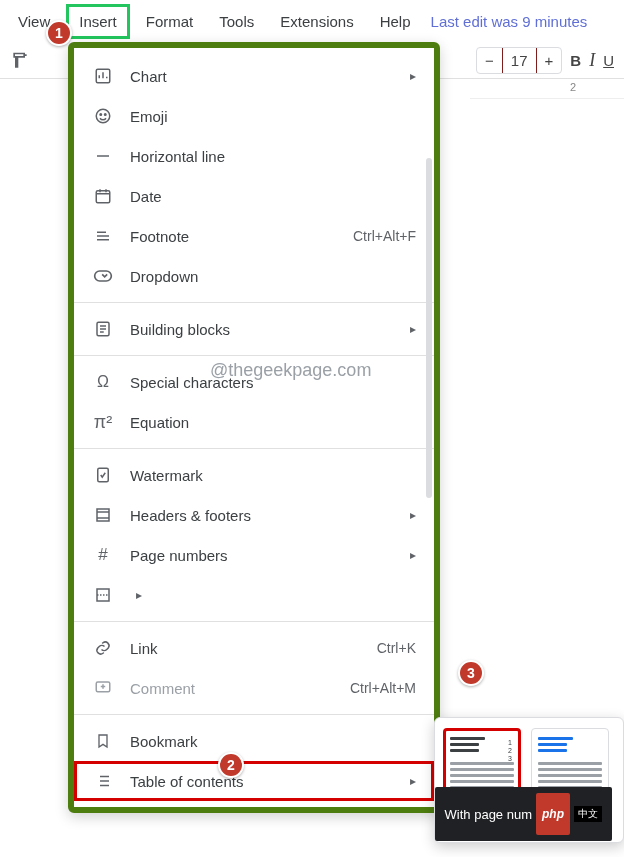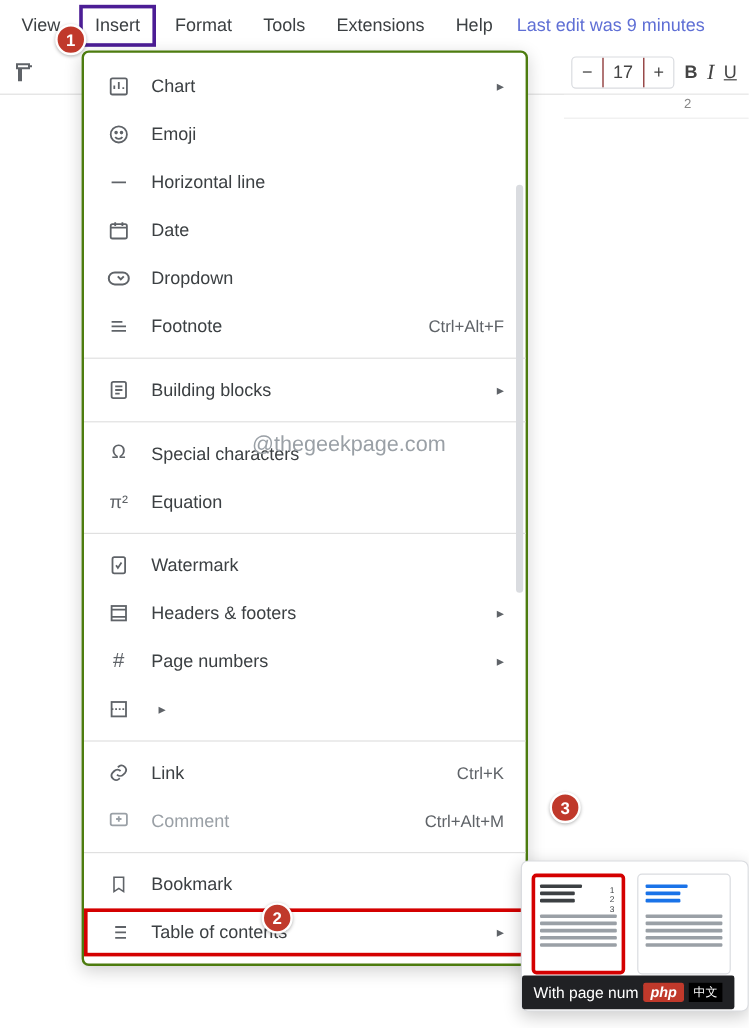--- a/index.html
+++ b/index.html
@@ -19,21 +19,21 @@
     align-items: center;
     padding: 4px 8px 2px;
     gap: 6px;
     font-size: 15px;
     color: #3c4043;
   }
   .menubar .menu-item {
     padding: 6px 10px;
   }
   .menubar .menu-item.active {
-    border: 3px solid #4c1d95;
+    border: 3px solid #22c55e;
   }
   .lastedit {
     color: #5f6fd5;
     font-size: 15px;
     margin-left: 4px;
     white-space: nowrap;
   }
   .toolbar-row {
     display: flex;
     align-items: center;
@@ -76,21 +76,21 @@
   }
   .tick.t2 { left: 100px; }
 
   
   .dropdown {
     position: absolute;
     top: 42px;
     left: 68px;
     width: 372px;
     background: #fff;
-    border: 2px solid #4d7c0f;
+    border: 6px solid #4d7c0f;
     border-radius: 6px;
     box-shadow: 0 4px 14px rgba(0,0,0,0.18);
     padding: 8px 0 6px;
   }
   .dd-row {
     display: flex;
     align-items: center;
     padding: 9px 18px;
     font-size: 15px;
     color: #3c4043;
@@ -181,21 +181,21 @@
     display:flex;
     align-items:center;
     gap:4px;
   }
   .php-tag {
     background:#c0392b;
     color:#fff;
     font-style:italic;
     font-weight:bold;
     font-size:12px;
-    padding:1px 6px;
+    padding:14px 6px;
     border-radius:2px;
   }
   .cn {
     background:#000;
     color:#fff;
     font-size:10px;
     padding:1px 4px;
   }
 
   
@@ -304,40 +304,40 @@
           <line x1="3" y1="9" x2="21" y2="9"></line>
           <line x1="8" y1="3" x2="8" y2="7"></line>
           <line x1="16" y1="3" x2="16" y2="7"></line>
         </svg>
     </span>
     <span class="lbl">Date</span>
   </div>
 
   <div class="dd-row">
     <span class="ic">
-      <svg width="20" height="14" viewBox="0 0 24 16" fill="none" stroke="#5f6368" stroke-width="2">
-          <rect x="2" y="2" width="20" height="12" rx="6"></rect>
-          <path d="M14 6l3 3 3-3" transform="translate(-3 0)"></path>
-        </svg>
-    </span>
-    <span class="lbl">Dropdown</span>
-  </div>
-
-  <div class="dd-row">
-    <span class="ic">
       <svg width="18" height="18" viewBox="0 0 24 24" stroke="#5f6368" stroke-width="2">
           <line x1="4" y1="7" x2="16" y2="7"></line>
           <line x1="4" y1="12" x2="20" y2="12"></line>
           <line x1="4" y1="17" x2="20" y2="17"></line>
         </svg>
     </span>
     <span class="lbl">Footnote</span>
     <span class="short">Ctrl+Alt+F</span>
   </div>
 
+  <div class="dd-row">
+    <span class="ic">
+      <svg width="20" height="14" viewBox="0 0 24 16" fill="none" stroke="#5f6368" stroke-width="2">
+          <rect x="2" y="2" width="20" height="12" rx="6"></rect>
+          <path d="M14 6l3 3 3-3" transform="translate(-3 0)"></path>
+        </svg>
+    </span>
+    <span class="lbl">Dropdown</span>
+  </div>
+
   <div class="dd-divider"></div>
 
   <div class="dd-row">
     <span class="ic">
       <svg width="18" height="18" viewBox="0 0 24 24" fill="none" stroke="#5f6368" stroke-width="2">
           <rect x="4" y="3" width="16" height="18" rx="2"></rect>
           <line x1="8" y1="8" x2="16" y2="8"></line>
           <line x1="8" y1="12" x2="16" y2="12"></line>
           <line x1="8" y1="16" x2="13" y2="16"></line>
         </svg>
@@ -347,21 +347,21 @@
   </div>
 
   <div class="dd-divider"></div>
 
   <div class="dd-row">
     <span class="ic" style="font-size:16px;">Ω</span>
     <span class="lbl">Special characters</span>
   </div>
 
   <div class="dd-row">
-    <span class="ic" style="font-size:15px;">π²</span>
+    <span class="ic" style="font-size:18px;">π²</span>
     <span class="lbl">Equation</span>
   </div>
 
   <div class="dd-divider"></div>
 
   <div class="dd-row">
     <span class="ic">
       <svg width="18" height="18" viewBox="0 0 24 24" fill="none" stroke="#5f6368" stroke-width="2">
           <rect x="5" y="3" width="14" height="18" rx="2"></rect>
           <path d="M9 12l2 3 4-6"></path>

